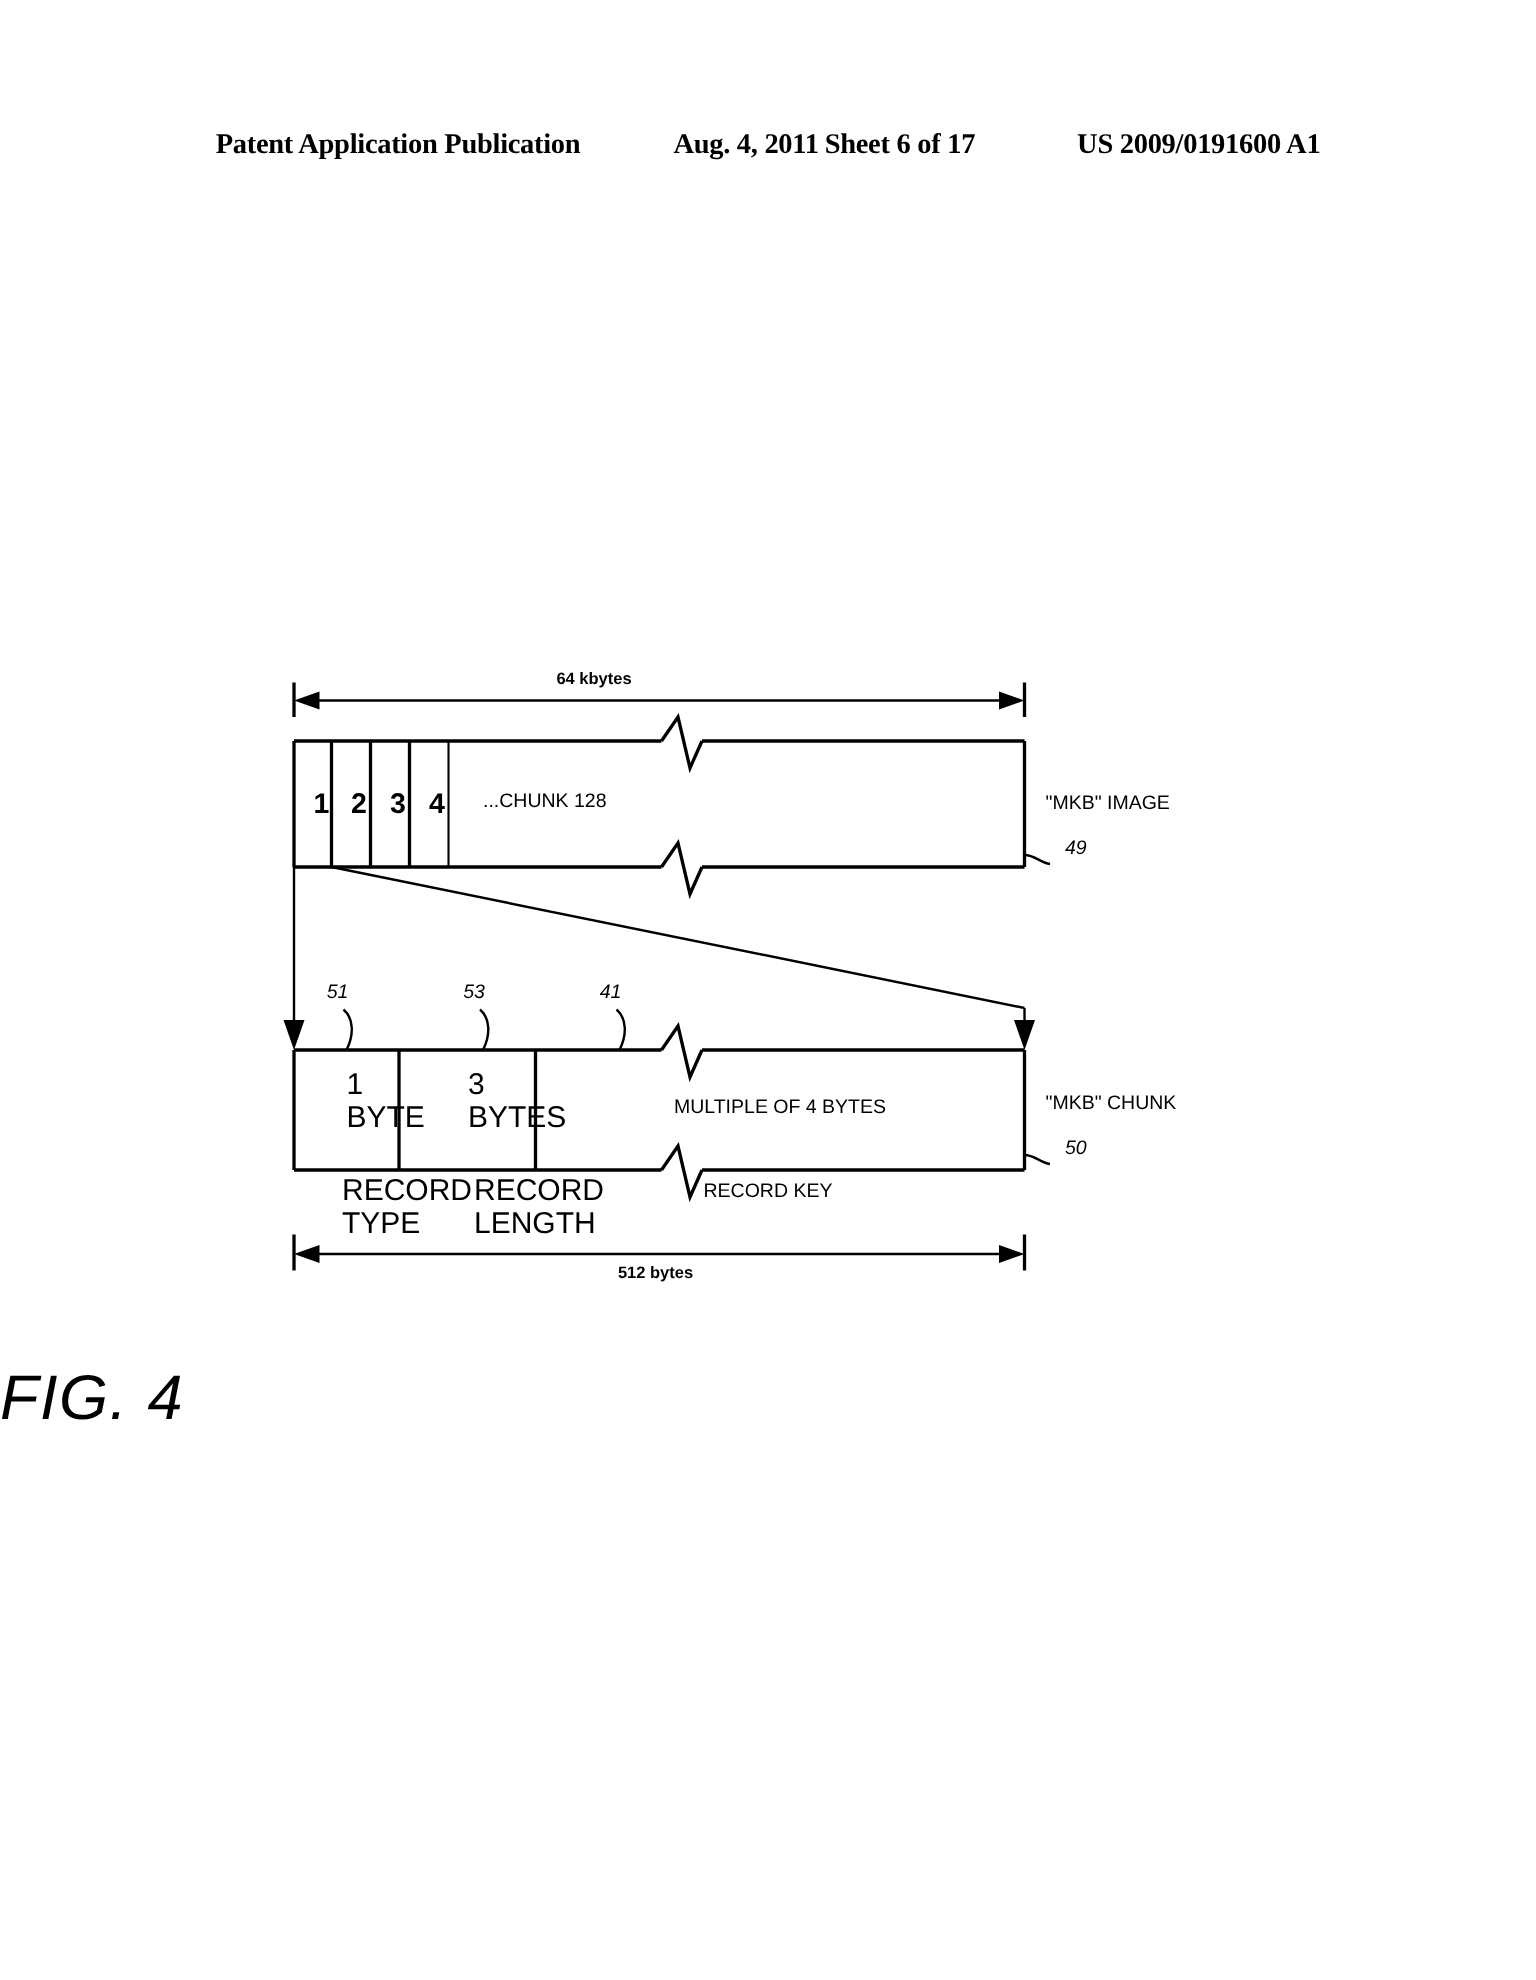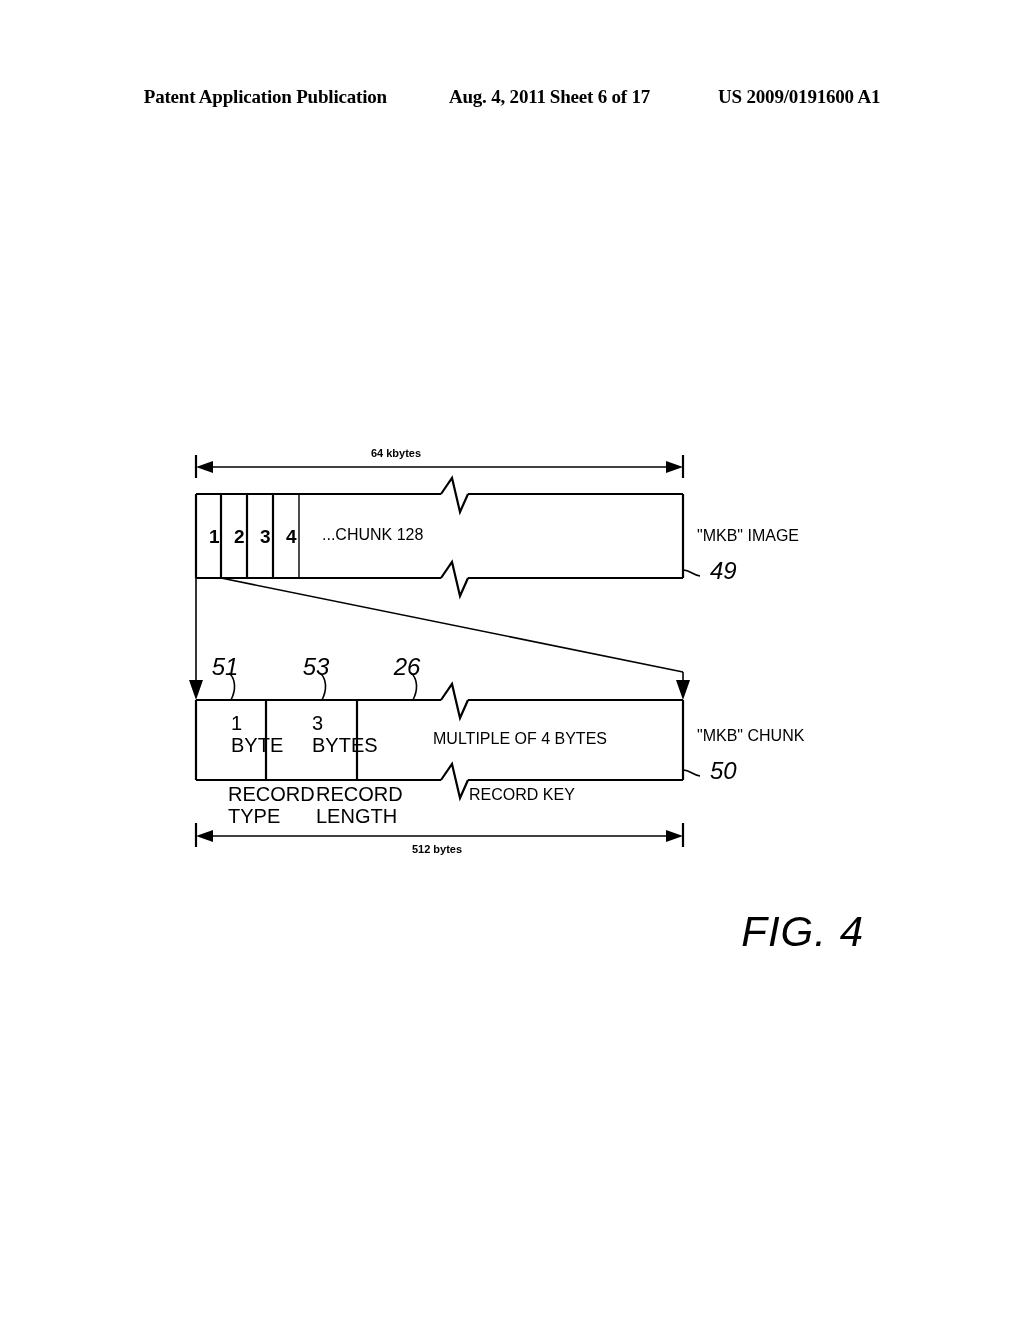--- a/index.html
+++ b/index.html
@@ -37,29 +37,29 @@
     position: absolute;
     top: 0; left: 0;
     width: 1024px; height: 1320px;
   }
   #fig-svg { position: absolute; top: 0; left: 0; }
 
   
   .fig-label {
     position: absolute;
     font-family: "Liberation Sans", sans-serif;
-    font-size: 16px;
+    font-size: 13px;
     white-space: nowrap;
   }
   .fig-label.small { font-size: 11px; font-weight: bold; }
   .fig-ref {
     position: absolute;
     font-family: "Liberation Sans", sans-serif;
     font-style: italic;
-    font-size: 24px;
+    font-size: 13px;
     white-space: nowrap;
   }
   .cell-num {
     position: absolute;
     font-family: "Liberation Sans", sans-serif;
     font-size: 19px;
     font-weight: bold;
     text-align: center;
     white-space: nowrap;
   }
@@ -67,21 +67,21 @@
     position: absolute;
     text-align: center;
     font-family: "Liberation Sans", sans-serif;
     font-size: 20px;
     line-height: 1.12;
     white-space: nowrap;
   }
   #fig-caption {
     position: absolute;
     top: 908px; left: 0; width: 864px;
-    text-align: right;
+    text-align: left;
     font-family: "Liberation Sans", sans-serif;
     font-style: italic;
     font-size: 42px;
     letter-spacing: 1px;
   }
 </style>
 </head>
 <body>
 
 <div id="page-header">
@@ -182,21 +182,21 @@
   <div class="cell-num" style="left:260px; top:526px; width:0;">3</div>
   <div class="cell-num" style="left:286px; top:526px; width:0;">4</div>
 
   <div class="fig-label" style="left:322px; top:526px;">...CHUNK 128</div>
 
   <div class="fig-label" style="left:697px; top:527px;">"MKB" IMAGE</div>
   <div class="fig-ref" style="left:710px; top:557px;">49</div>
 
   <div class="fig-ref" style="left:225px; top:653px; transform:translateX(-50%);">51</div>
   <div class="fig-ref" style="left:316px; top:653px; transform:translateX(-50%);">53</div>
-  <div class="fig-ref" style="left:407px; top:653px; transform:translateX(-50%);">26</div>
+  <div class="fig-ref" style="left:407px; top:653px; transform:translateX(-50%);">41</div>
 
   <div class="stack" style="left:231px; top:712px; width:0;">
     <div>1</div>
     <div>BYTE</div>
   </div>
   <div class="stack" style="left:312px; top:712px; width:0;">
     <div>3</div>
     <div>BYTES</div>
   </div>
   <div class="fig-label" style="left:520px; top:730px; transform:translateX(-50%);">MULTIPLE OF 4 BYTES</div>

